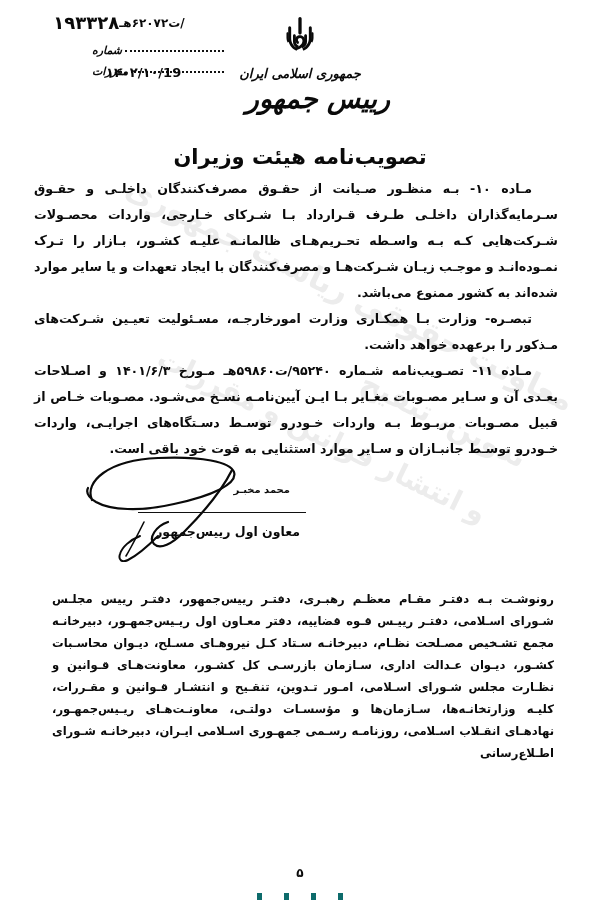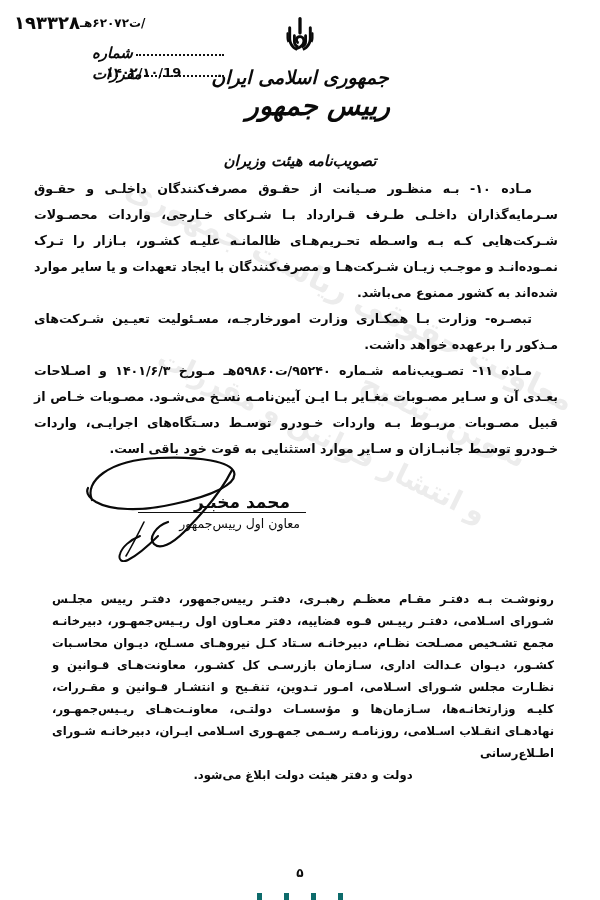--- a/index.html
+++ b/index.html
@@ -68,21 +68,21 @@
     left: 14px;
     top: 14px;
     width: 210px;
     z-index: 3;
   }
   .ref-no {
     font-size: 18px;
     font-weight: 700;
     letter-spacing: 0.5px;
     direction: rtl;
-    text-align: left;
+    text-align: center;
     white-space: nowrap;
     line-height: 1;
   }
   .ref-no .suffix {
     font-size: 12px;
     font-weight: 700;
     vertical-align: 2px;
   }
 
   .field-rows {
@@ -91,21 +91,21 @@
   }
   .field-row {
     display: flex;
     flex-direction: row-reverse;
     align-items: baseline;
     justify-content: flex-start;
     gap: 3px;
     height: 21px;
   }
   .field-label {
-    font-size: 15px;
+    font-size: 11px;
     font-weight: 700;
     font-style: italic;
     white-space: nowrap;
   }
   .field-dots {
     flex: 1;
     border-bottom: 2px dotted #111;
     position: relative;
     top: -2px;
     min-width: 56px;
@@ -129,39 +129,38 @@
     text-align: center;
     z-index: 3;
   }
   .emblem {
     width: 46px;
     height: 44px;
     margin: 0 auto 6px auto;
     display: block;
   }
   .org-name {
-    font-size: 19px;
+    font-size: 13px;
     font-weight: 700;
     font-style: italic;
     letter-spacing: 0.5px;
     margin-bottom: 2px;
   }
   .office-title {
     font-size: 27px;
     font-weight: 700;
     font-style: italic;
     letter-spacing: 1px;
     line-height: 1.15;
     margin-bottom: 2px;
     padding-left: 36px;
   }
   .doc-kind {
-    font-size: 15px;
-    font-weight: 700;
-    font-style: italic;
+    font-size: 21px;
+    font-weight: 700;
     letter-spacing: 0.5px;
     margin-top: 31px;
   }
 
   
   .body-text {
     position: absolute;
     left: 34px;
     right: 30px;
     top: 176px;
@@ -194,42 +193,42 @@
     position: absolute;
     left: 0;
     top: 0;
     width: 250px;
     height: 110px;
     pointer-events: none;
   }
   .sig-name {
     position: absolute;
     right: 22px;
-    top: 40px;
-    font-size: 17px;
+    top: 32px;
+    font-size: 10px;
     font-weight: 700;
     letter-spacing: 2px;
     white-space: nowrap;
     z-index: 2;
   }
   .sig-rule {
     position: absolute;
     right: 6px;
     top: 60px;
     width: 168px;
     height: 0;
     border-top: 1.6px solid #111;
     z-index: 2;
   }
   .sig-role {
     position: absolute;
     right: 12px;
-    top: 64px;
+    top: 72px;
     font-size: 12.5px;
-    font-weight: 400;
+    font-weight: 700;
     white-space: nowrap;
     z-index: 2;
   }
 
   
   .distribution {
     position: absolute;
     left: 52px;
     right: 46px;
     top: 588px;
@@ -345,21 +344,20 @@
         <path d="M82 70 C76 82, 70 94, 64 104" stroke-width="1.6"></path>
       </g>
     </svg>
     <div class="sig-name">محمد مخبـر</div>
     <div class="sig-rule"></div>
     <div class="sig-role">معاون اول رییس‌جمهور</div>
   </div>
 
   <div class="distribution">
     <p>رونوشـت بـه دفتـر مقـام معظـم رهبـری، دفتـر رییس‌جمهور، دفتـر رییس مجلـس شـورای اسـلامی، دفتـر رییـس قـوه قضاییه، دفتر معـاون اول ریـیس‌جمهـور، دبیرخانـه مجمع تشـخیص مصـلحت نظـام، دبیرخانـه سـتاد کـل نیروهـای مسـلح، دیـوان محاسـبات کشـور، دیـوان عـدالت اداری، سـازمان بازرسـی کل کشـور، معاونت‌هـای قـوانین و نظـارت مجلس شـورای اسـلامی، امـور تـدوین، تنقـیح و انتشـار قـوانین و مقـررات، کلیـه وزارتخانـه‌ها، سـازمان‌ها و مؤسسـات دولتـی، معاونـت‌هـای ریـیس‌جمهـور، نهادهـای انقـلاب اسـلامی، روزنامـه رسـمی جمهـوری اسـلامی ایـران، دبیرخانـه شـورای اطـلاع‌رسانی</p>
-    <p class="tail">دولت و دفتر هیئت دولت ابلاغ می‌شود.</p>
   </div>
 
   <div class="page-number">۵</div>
   <div class="footer-marks">
     <i></i>
     <i></i>
     <i></i>
     <i></i>
   </div>
 

